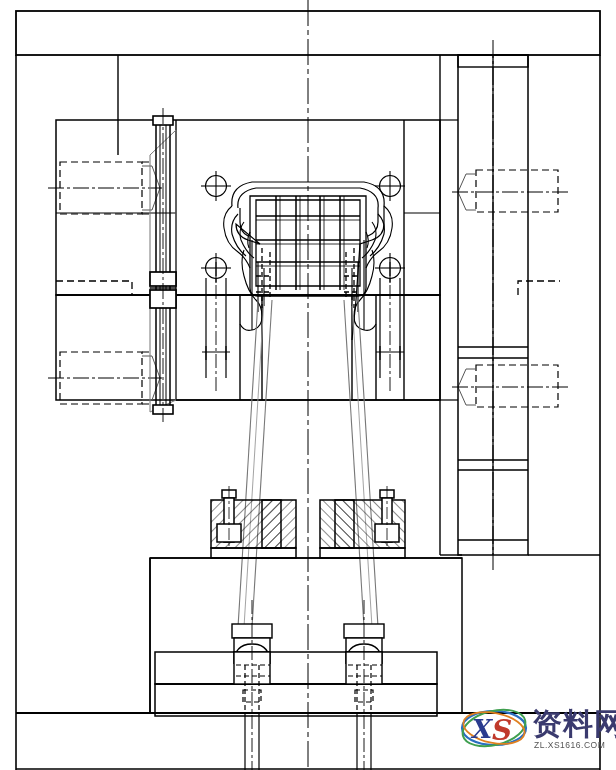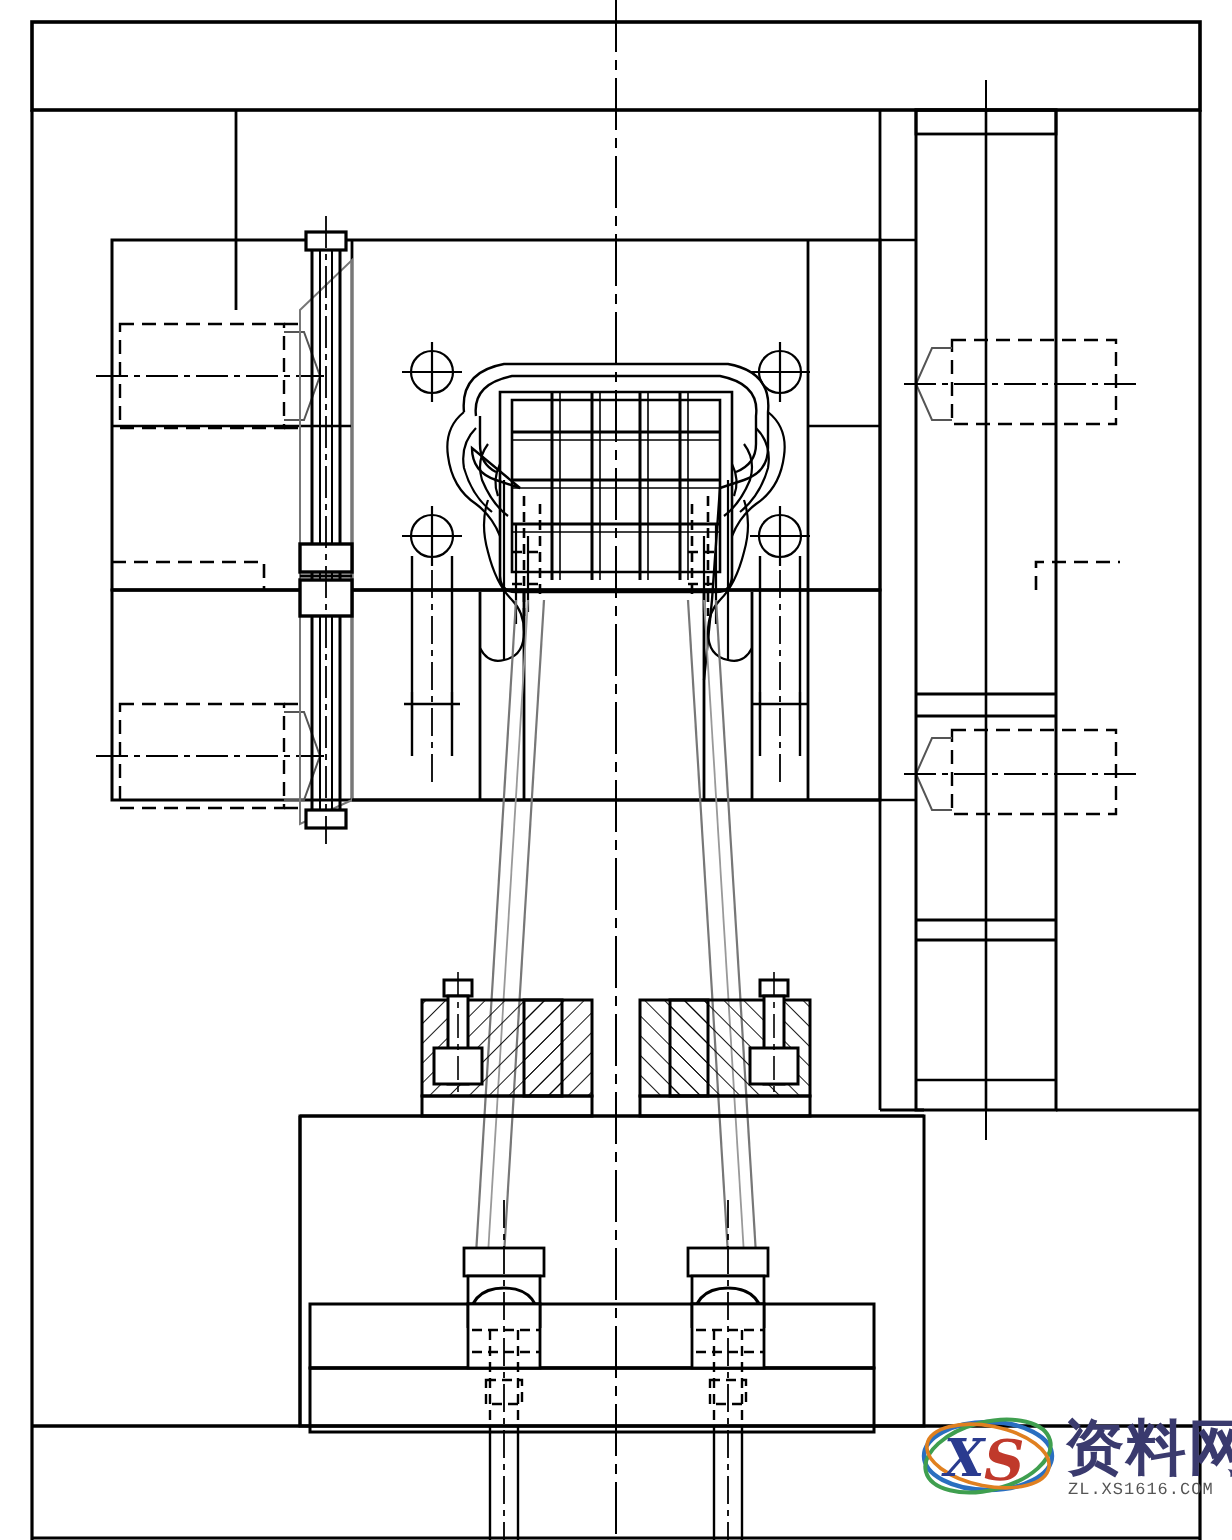--- a/index.html
+++ b/index.html
@@ -7,21 +7,21 @@
        font-family:"Liberation Sans",sans-serif;}
   #stage{position:relative;width:616px;height:770px;background:#fff;}
   svg.cad{position:absolute;left:0;top:0;width:616px;height:770px;}
 
   .wm{position:absolute;right:6px;bottom:8px;width:150px;height:62px;
       pointer-events:none;}
   .wm-cn{position:absolute;left:72px;top:4px;font-size:30px;font-weight:bold;
          letter-spacing:1px;color:#3a3a6e;
          font-family:"DejaVu Sans",sans-serif;white-space:nowrap;}
   .wm-url{position:absolute;left:74px;top:40px;font-size:8.5px;color:#555;
-          letter-spacing:.5px;font-family:Liberation Mono, monospace;}
+          letter-spacing:.5px;font-family:Liberation Sans, sans-serif;}
 </style>
 </head>
 <body>
 
 <div id="stage">
 
 <svg class="cad" viewBox="0 0 616 770">
   <defs>
     <pattern id="hatch" width="7" height="7" patternUnits="userSpaceOnUse" patternTransform="rotate(45)">
       <line x1="0" y1="0" x2="0" y2="7" stroke="#000" stroke-width="0.9"></line>

